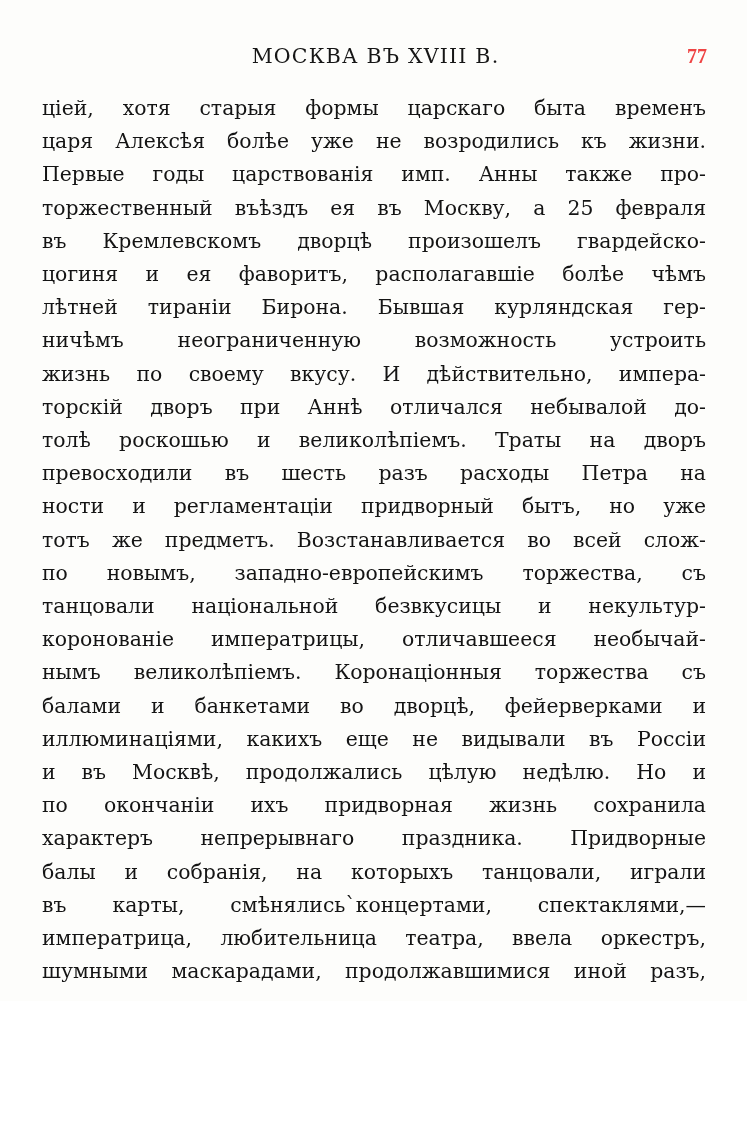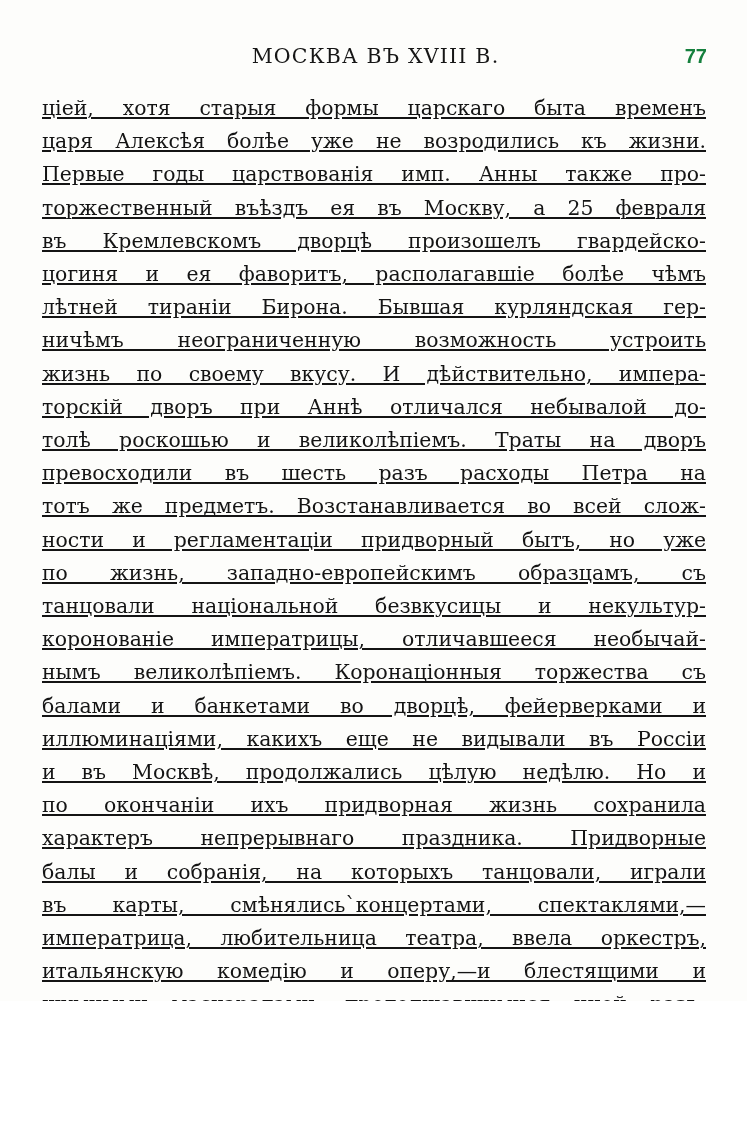--- a/index.html
+++ b/index.html
@@ -32,38 +32,37 @@
     letter-spacing: 1.2px;
     font-family: "DejaVu Serif", "Liberation Serif", serif;
     color: #161616;
   }
   .page-number {
     position: absolute;
     right: 0;
     top: 1px;
     font-size: 20px;
     font-weight: bold;
-    color: #15803d;
-    font-family: Liberation Sans, sans-serif;
+    color: #ef4444;
+    font-family: Liberation Serif, serif;
   }
   .body-text {
     position: absolute;
     top: 92px;
     left: 42px;
     width: 664px;
     font-size: 20.4px;
     line-height: 33.2px;
     color: #141414;
   }
   .line {
     display: block;
     white-space: nowrap;
     text-align: justify;
     text-align-last: justify;
-    text-decoration: underline;
   }
 </style>
 </head>
 <body>
 
 <div class="page">
 
   <div class="header">
     <div class="running-head">МОСКВА ВЪ XVIII В.</div>
     <div class="page-number">77</div>
@@ -75,32 +74,31 @@
     <span class="line">Первые годы царствованiя имп. Анны также про-</span>
     <span class="line">торжественный въѣздъ ея въ Москву, а 25 февраля</span>
     <span class="line">въ Кремлевскомъ дворцѣ произошелъ гвардейско-</span>
     <span class="line">цогиня и ея фаворитъ, располагавшiе болѣе чѣмъ</span>
     <span class="line">лѣтней тиранiи Бирона. Бывшая курляндская гер-</span>
     <span class="line">ничѣмъ неограниченную возможность устроить</span>
     <span class="line">жизнь по своему вкусу. И дѣйствительно, импера-</span>
     <span class="line">торскiй дворъ при Аннѣ отличался небывалой до-</span>
     <span class="line">толѣ роскошью и великолѣпiемъ. Траты на дворъ</span>
     <span class="line">превосходили въ шесть разъ расходы Петра на</span>
+    <span class="line">ности и регламентацiи придворный бытъ, но уже</span>
     <span class="line">тотъ же предметъ. Возстанавливается во всей слож-</span>
-    <span class="line">ности и регламентацiи придворный бытъ, но уже</span>
-    <span class="line">по жизнь, западно-европейскимъ образцамъ, съ</span>
+    <span class="line">по новымъ, западно-европейскимъ торжества, съ</span>
     <span class="line">танцовали нацiональной безвкусицы и некультур-</span>
     <span class="line">коронованiе императрицы, отличавшееся необычай-</span>
     <span class="line">нымъ великолѣпiемъ. Коронацiонныя торжества съ</span>
     <span class="line">балами и банкетами во дворцѣ, фейерверками и</span>
     <span class="line">иллюминацiями, какихъ еще не видывали въ Россiи</span>
     <span class="line">и въ Москвѣ, продолжались цѣлую недѣлю. Но и</span>
     <span class="line">по окончанiи ихъ придворная жизнь сохранила</span>
     <span class="line">характеръ непрерывнаго праздника. Придворные</span>
     <span class="line">балы и собранiя, на которыхъ танцовали, играли</span>
     <span class="line">въ карты, смѣнялись`концертами, спектаклями,—</span>
     <span class="line">императрица, любительница театра, ввела оркестръ,</span>
-    <span class="line">итальянскую комедiю и оперу,—и блестящими и</span>
     <span class="line">шумными маскарадами, продолжавшимися иной разъ,</span>
 
   </div>
 
 </div>
 
 </body></html>

